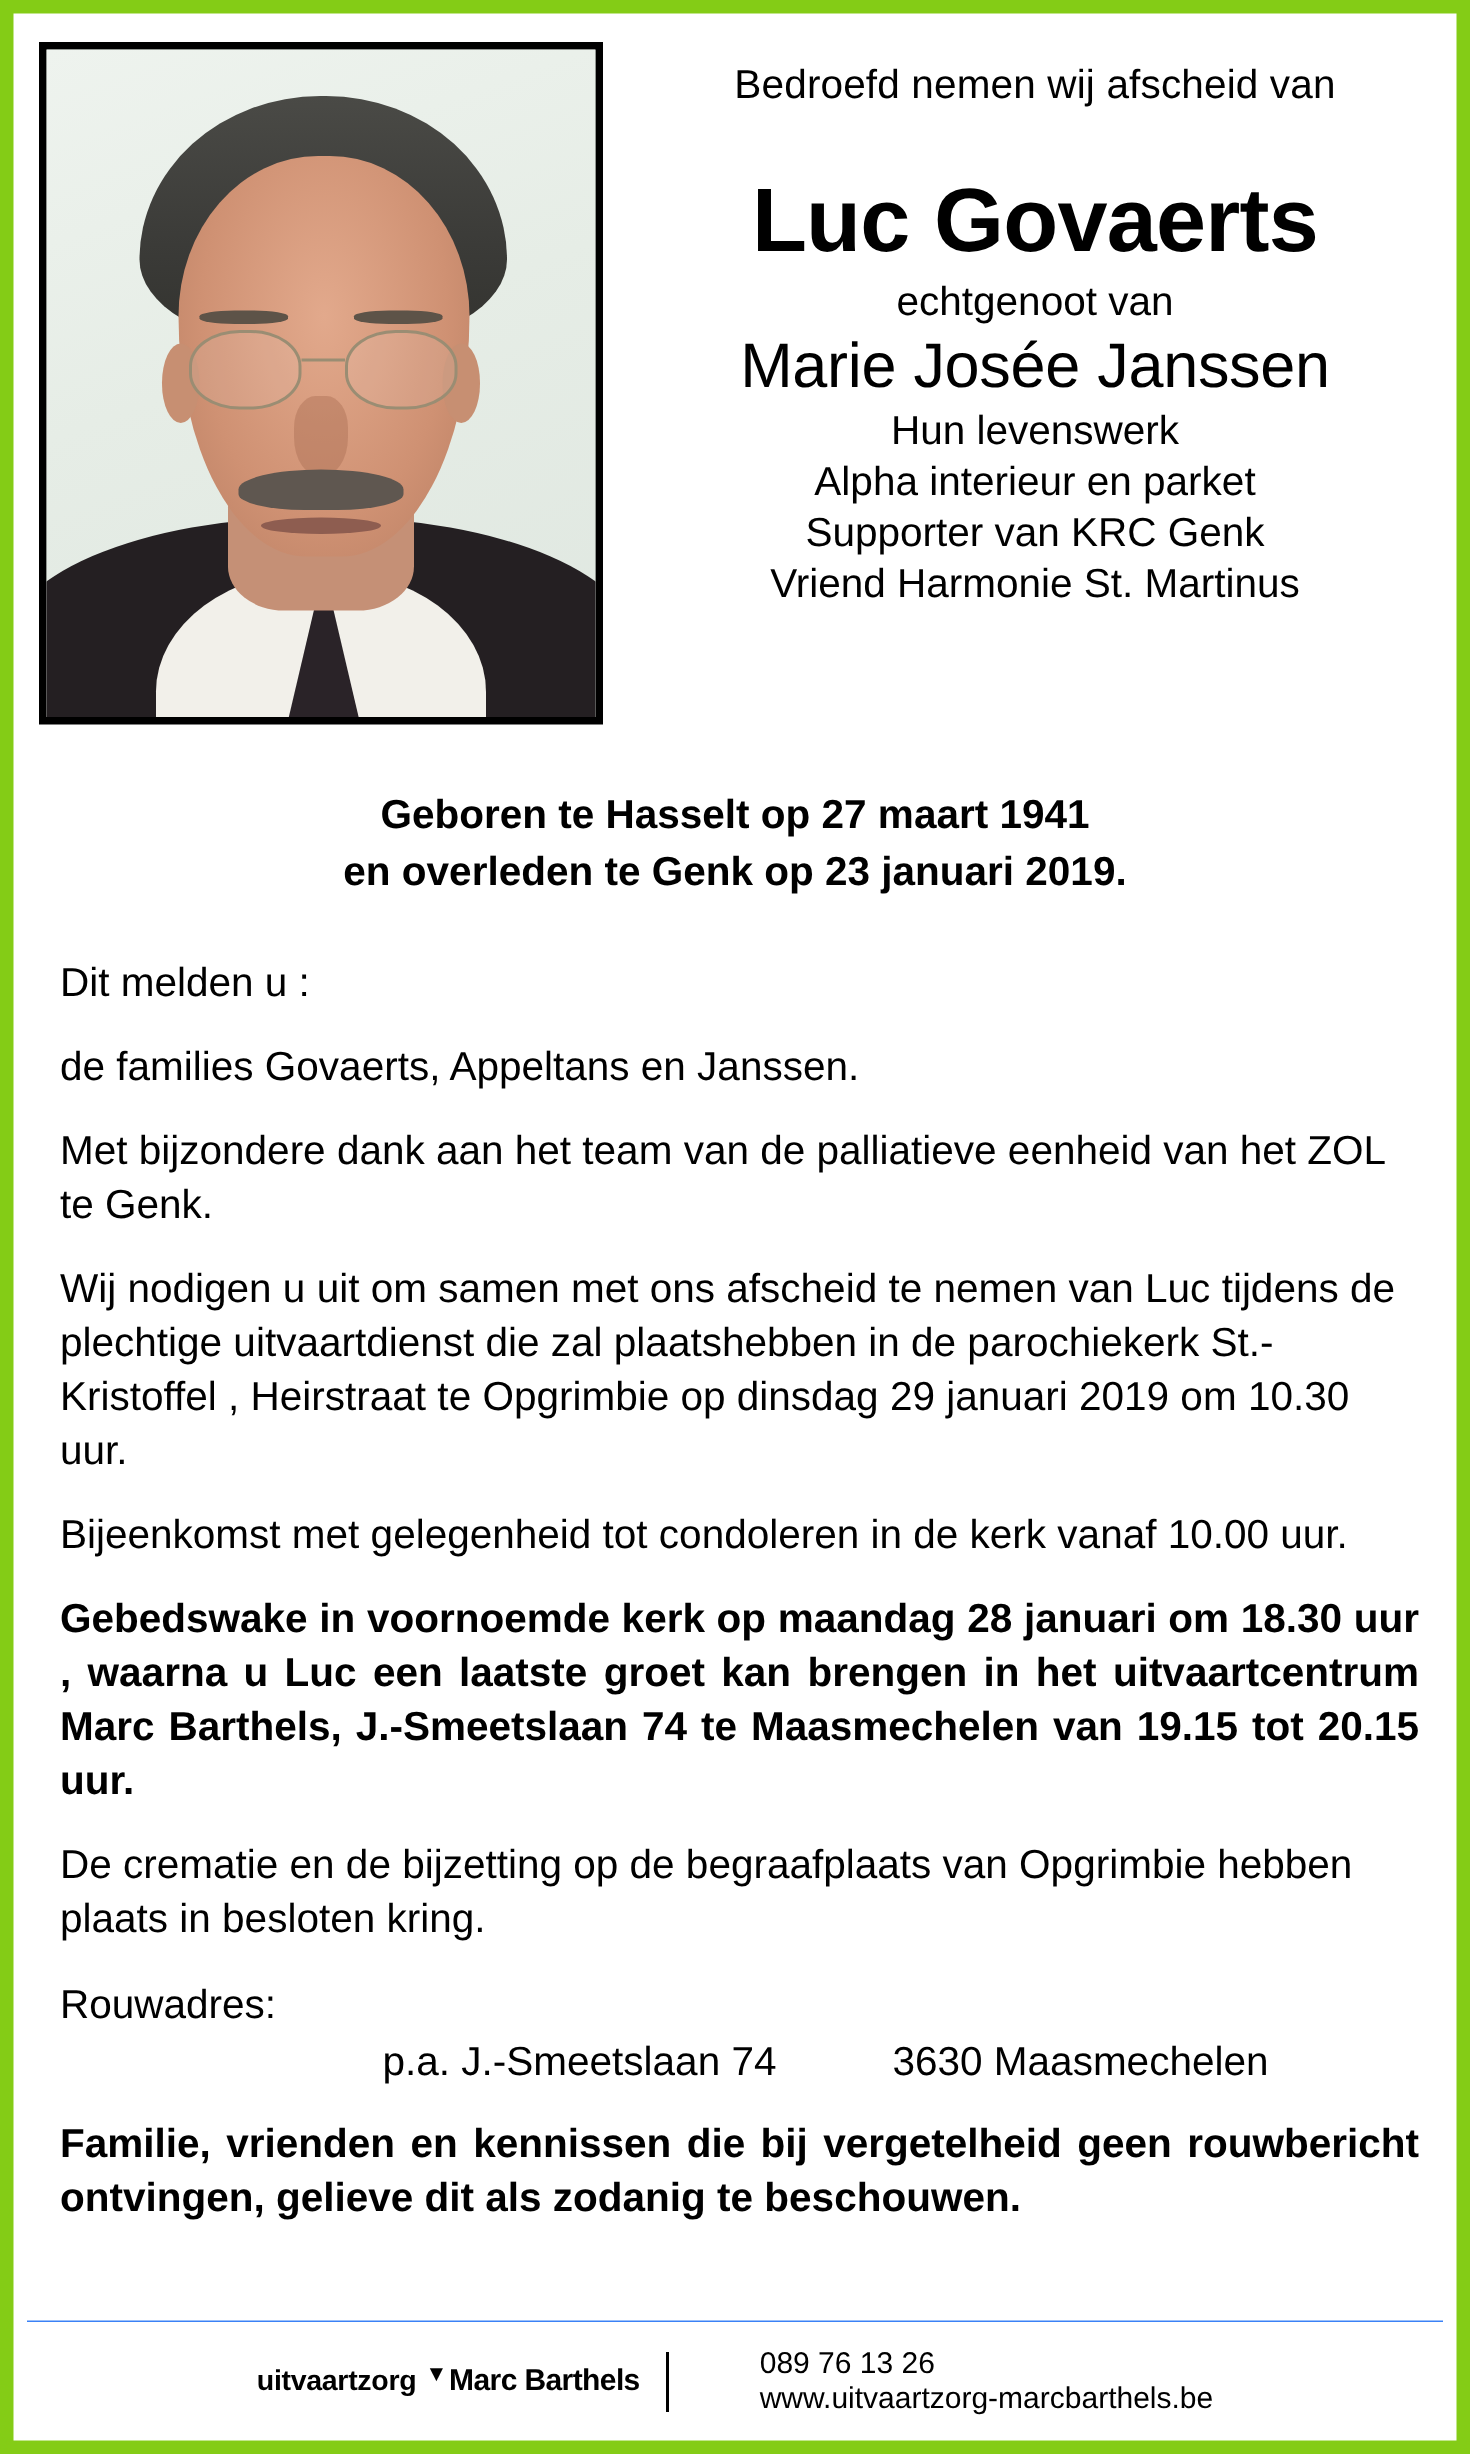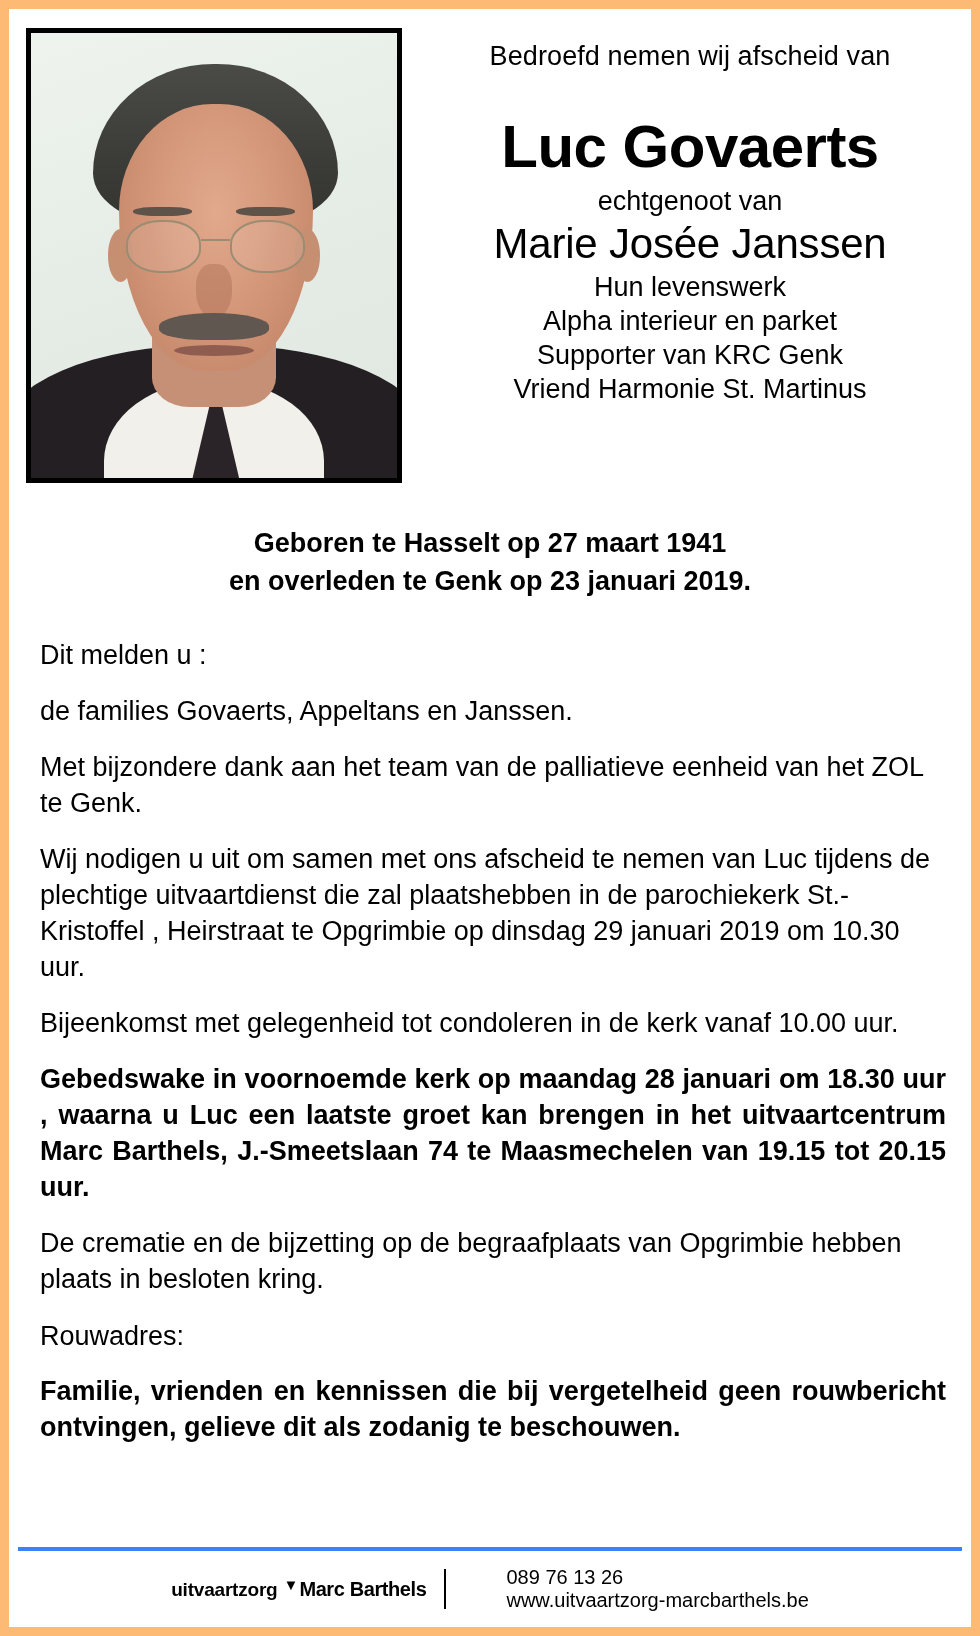--- a/index.html
+++ b/index.html
@@ -7,21 +7,21 @@
   html, body {
     width: 980px;
     height: 1636px;
     background: #8f8f8f;
     font-family: "Liberation Sans", sans-serif;
   }
   .card {
     position: relative;
     width: 980px;
     height: 1636px;
-    background: #fdba74;
+    background: #84cc16;
     padding: 9px;
   }
   .sheet {
     position: relative;
     width: 962px;
     height: 1618px;
     background: #ffffff;
     overflow: hidden;
   }
 
@@ -218,21 +218,21 @@
   .rouw-label { width: 215px; flex: 0 0 215px; }
   .rouw-street { width: 340px; flex: 0 0 340px; }
 
   
   .footer {
     position: absolute;
     left: 9px;
     right: 9px;
     bottom: 0;
     height: 80px;
-    border-top: 4px solid #3b82f6;
+    border-top: 1px solid #3b82f6;
     display: flex;
     align-items: center;
     justify-content: center;
   }
   .footer-inner {
     display: flex;
     align-items: center;
     gap: 18px;
   }
   .brand {
@@ -323,20 +323,25 @@
       <div class="para">Met bijzondere dank aan het team van de palliatieve eenheid van het ZOL te Genk.</div>
       <div class="para">Wij nodigen u uit om samen met ons afscheid te nemen van Luc tijdens de plechtige uitvaartdienst die zal plaatshebben in de parochiekerk St.-Kristoffel , Heirstraat te Opgrimbie op dinsdag 29 januari 2019 om 10.30 uur.</div>
       <div class="para">Bijeenkomst met gelegenheid tot condoleren in de kerk vanaf 10.00 uur.</div>
       <div class="para justify">Gebedswake in voornoemde kerk op maandag 28 januari om 18.30 uur , waarna u Luc een laatste groet kan brengen in het uitvaartcentrum Marc Barthels, J.-Smeetslaan 74 te Maasmechelen van 19.15 tot 20.15 uur.</div>
       <div class="para">De crematie en de bijzetting op de begraafplaats van Opgrimbie hebben plaats in besloten kring.</div>
 
       <div class="rouwadres">
         <div class="rouw-row">
           <span class="rouw-label">Rouwadres:</span>
         </div>
+        <div class="rouw-row">
+          <span class="rouw-label"></span>
+          <span class="rouw-street">p.a. J.-Smeetslaan 74</span>
+          <span>3630 Maasmechelen</span>
+        </div>
       </div>
 
       <div class="para justify">Familie, vrienden en kennissen die bij vergetelheid geen rouwbericht ontvingen, gelieve dit als zodanig te beschouwen.</div>
     </div>
 
     <div class="footer">
       <div class="footer-inner">
         <div class="brand">
           <span class="brand-pre">uitvaartzorg</span>
           <span class="brand-tri">▼</span>

